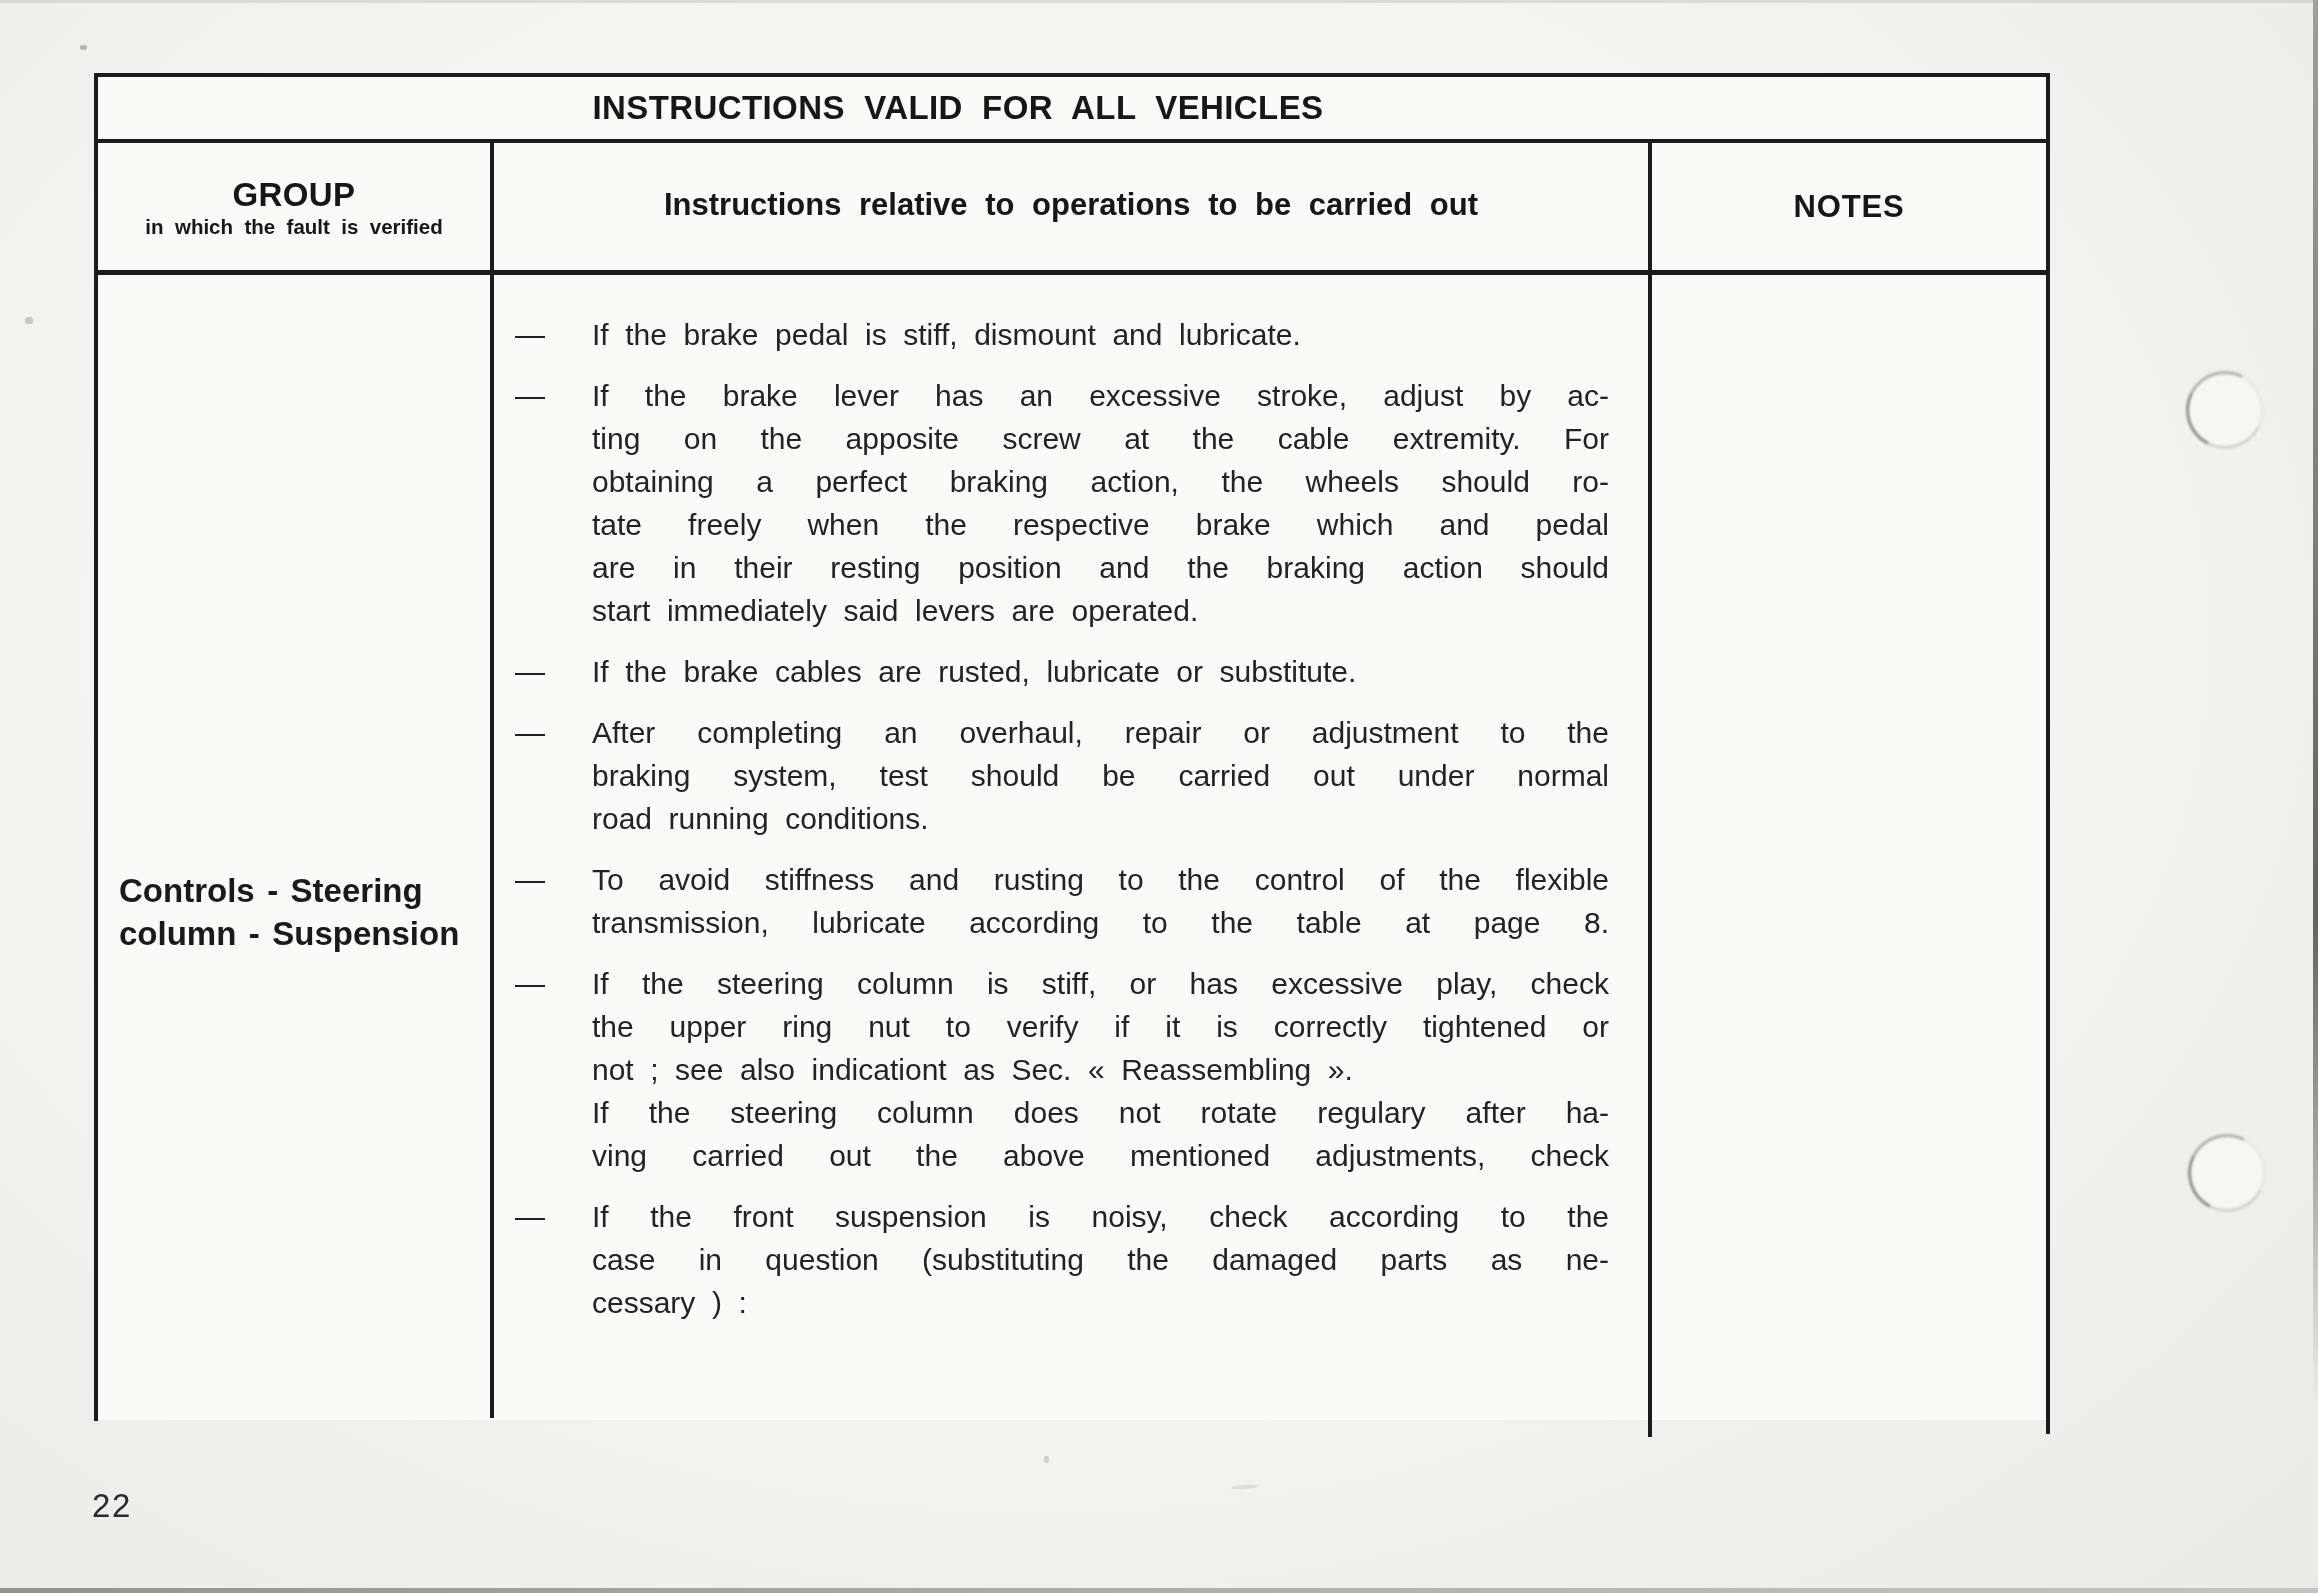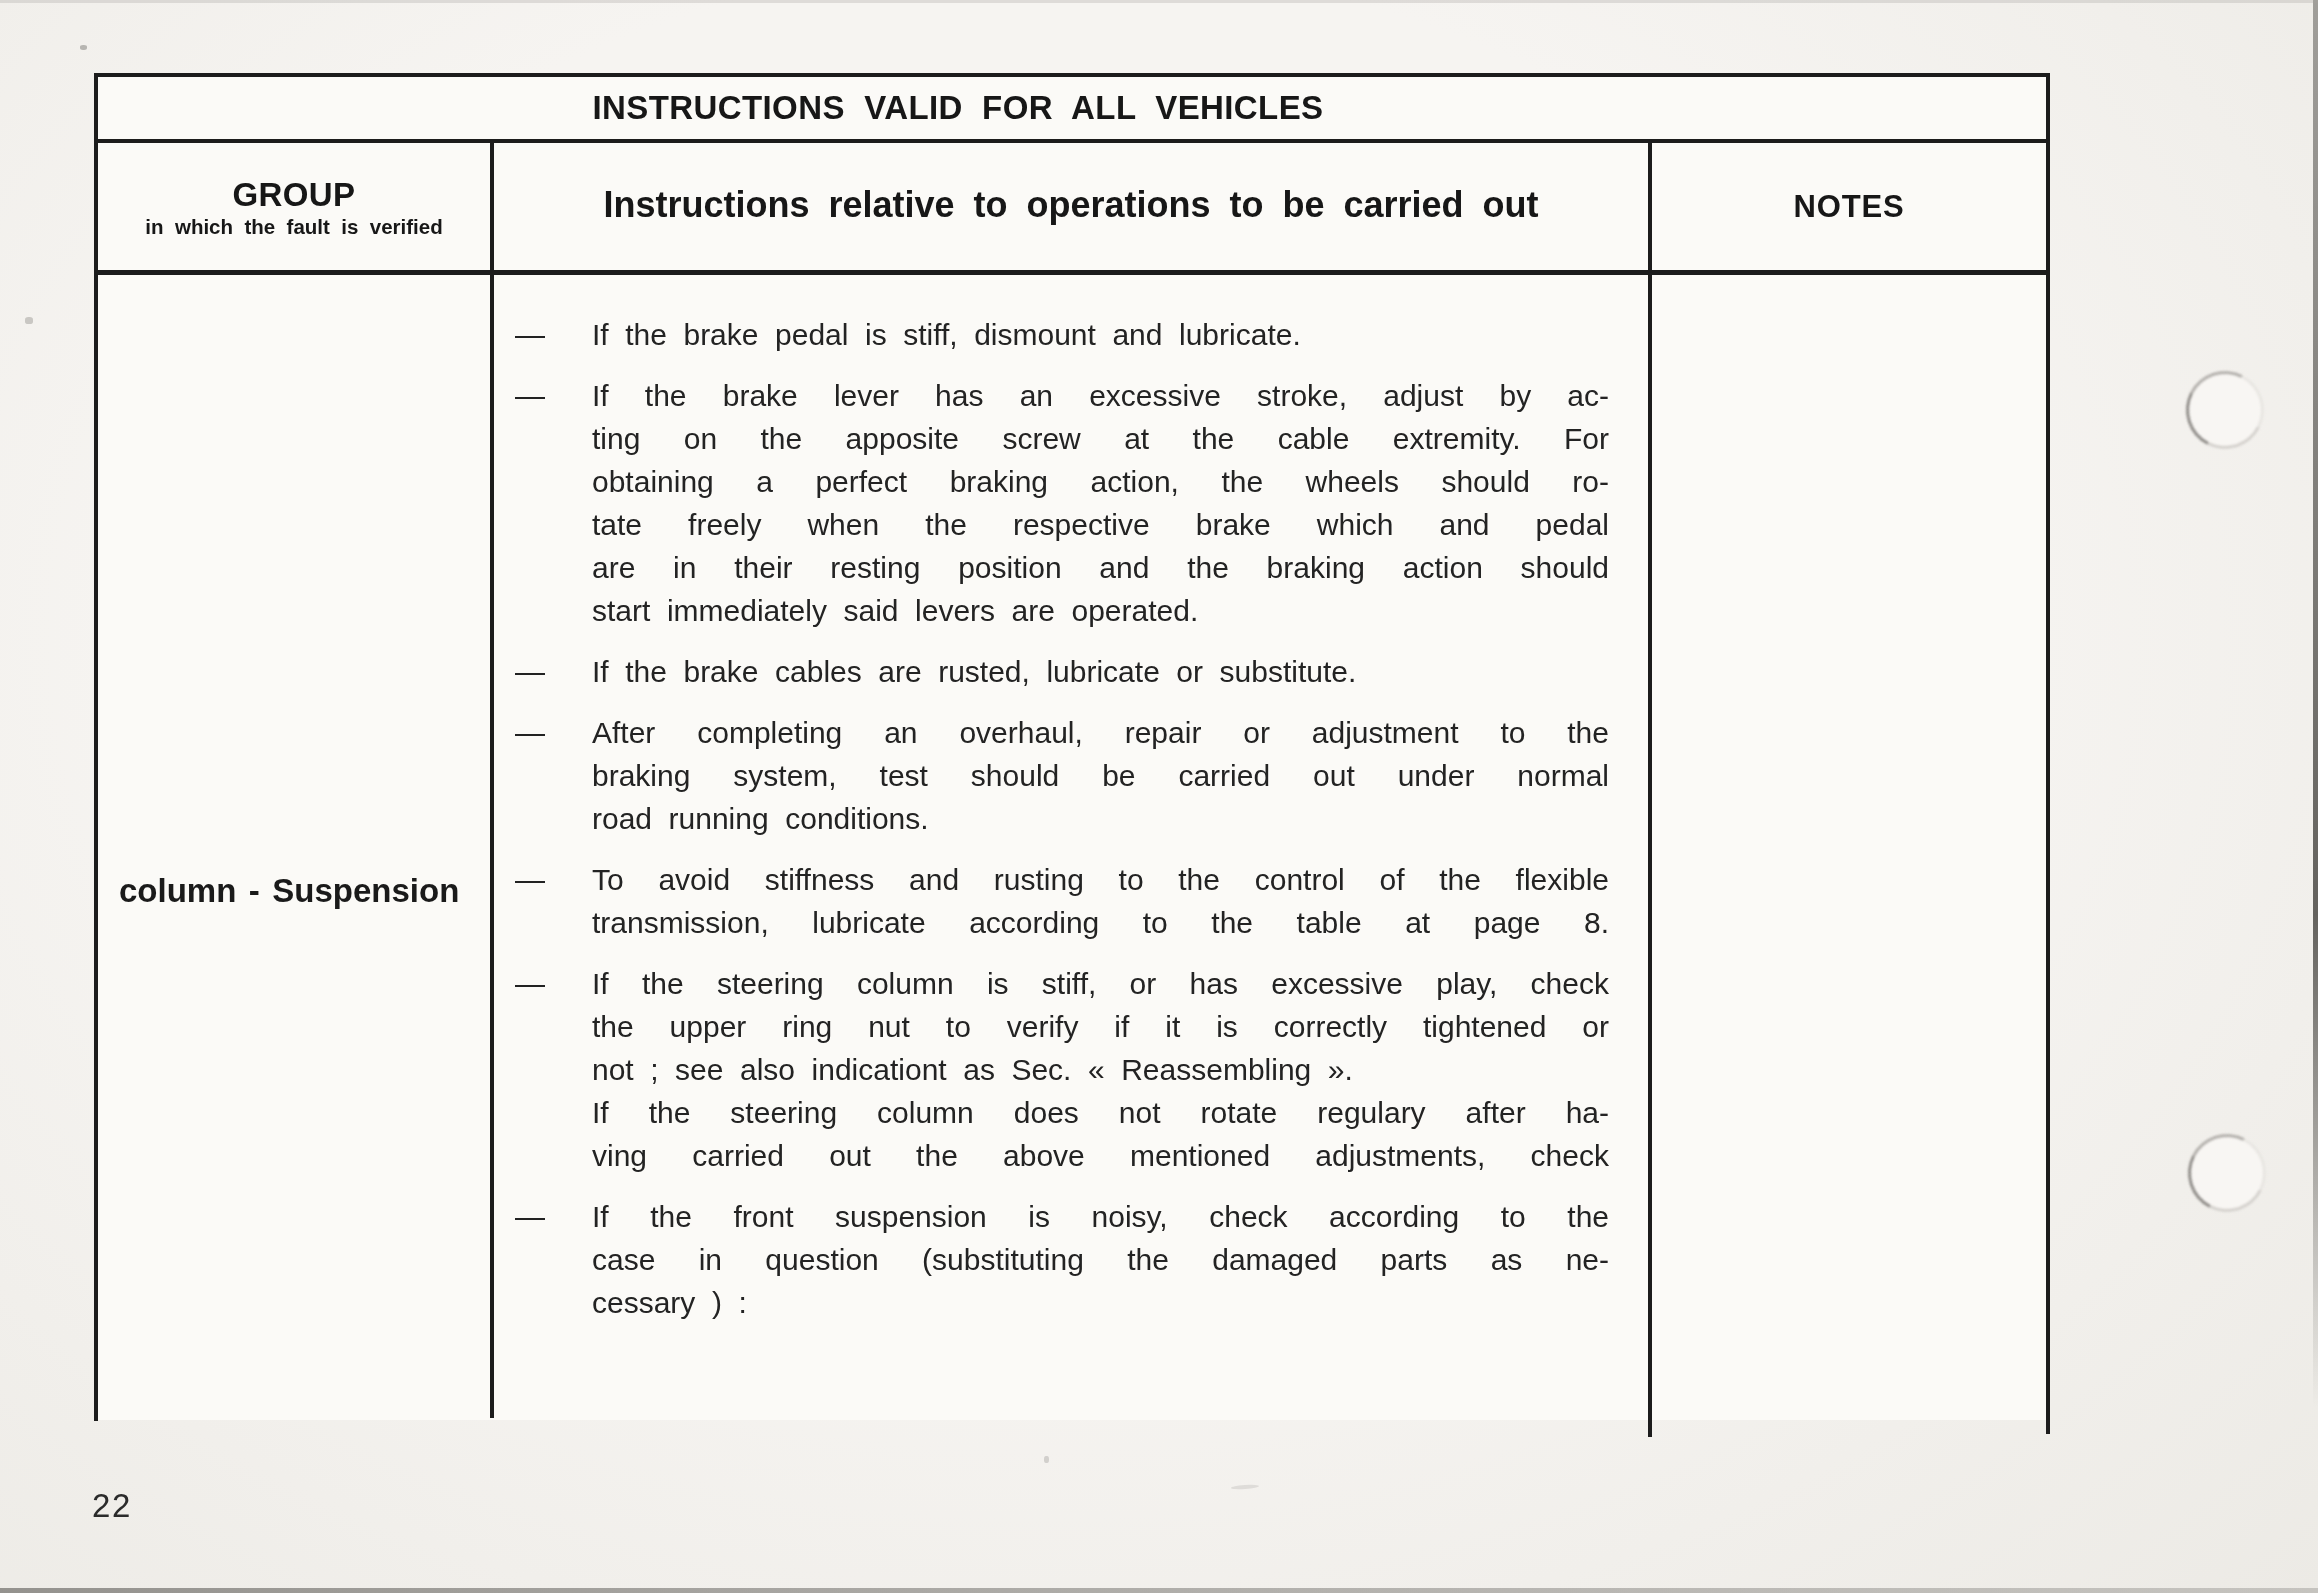--- a/index.html
+++ b/index.html
@@ -34,21 +34,21 @@
     display: flex; align-items: center; justify-content: center;
     font-size: 33px; font-weight: 700; color: #171717;
     letter-spacing: 0.4px; word-spacing: 9.8px;
   }
   .hcell { position: absolute; display: flex; flex-direction: column;
            align-items: center; justify-content: center; color: #171717; }
   .hcell-group { left: 98px; top: 144px; width: 392px; height: 126px; gap: 1px; }
   .group-title { font-size: 33px; font-weight: 700; letter-spacing: 0.4px; }
   .group-sub   { font-size: 20.5px; font-weight: 700; word-spacing: 5.7px; }
   .hcell-instr { left: 494px; top: 144px; width: 1154px; height: 122px;
-                 font-size: 36px; font-weight: 700; word-spacing: 9px; }
+                 font-size: 31px; font-weight: 700; word-spacing: 9px; }
   .hcell-notes { left: 1652px; top: 144px; width: 394px; height: 126px;
                  font-size: 31px; font-weight: 700; letter-spacing: 0.8px; }
   
   .group-label {
     position: absolute; left: 119px; top: 869px; width: 368px;
     font-size: 33px; font-weight: 700; line-height: 43px;
     color: #1a1a1a; word-spacing: 3.3px;
   }
   
   .instructions {
@@ -124,20 +124,21 @@
   <div class="title-row">INSTRUCTIONS VALID FOR ALL VEHICLES</div>
 
   <div class="hcell hcell-group">
     <div class="group-title">GROUP</div>
     <div class="group-sub">in which the fault is verified</div>
   </div>
   <div class="hcell hcell-instr">Instructions relative to operations to be carried out</div>
   <div class="hcell hcell-notes">NOTES</div>
 
   <div class="group-label">
+    <div>Controls - Steering</div>
     <div>column - Suspension</div>
   </div>
 
   <div class="instructions">
       <div class="para">
         <span class="dash">—</span>
         <div class="lines">
           <div class="line nofill">If the brake pedal is stiff, dismount and lubricate.</div>
         </div>
       </div>

